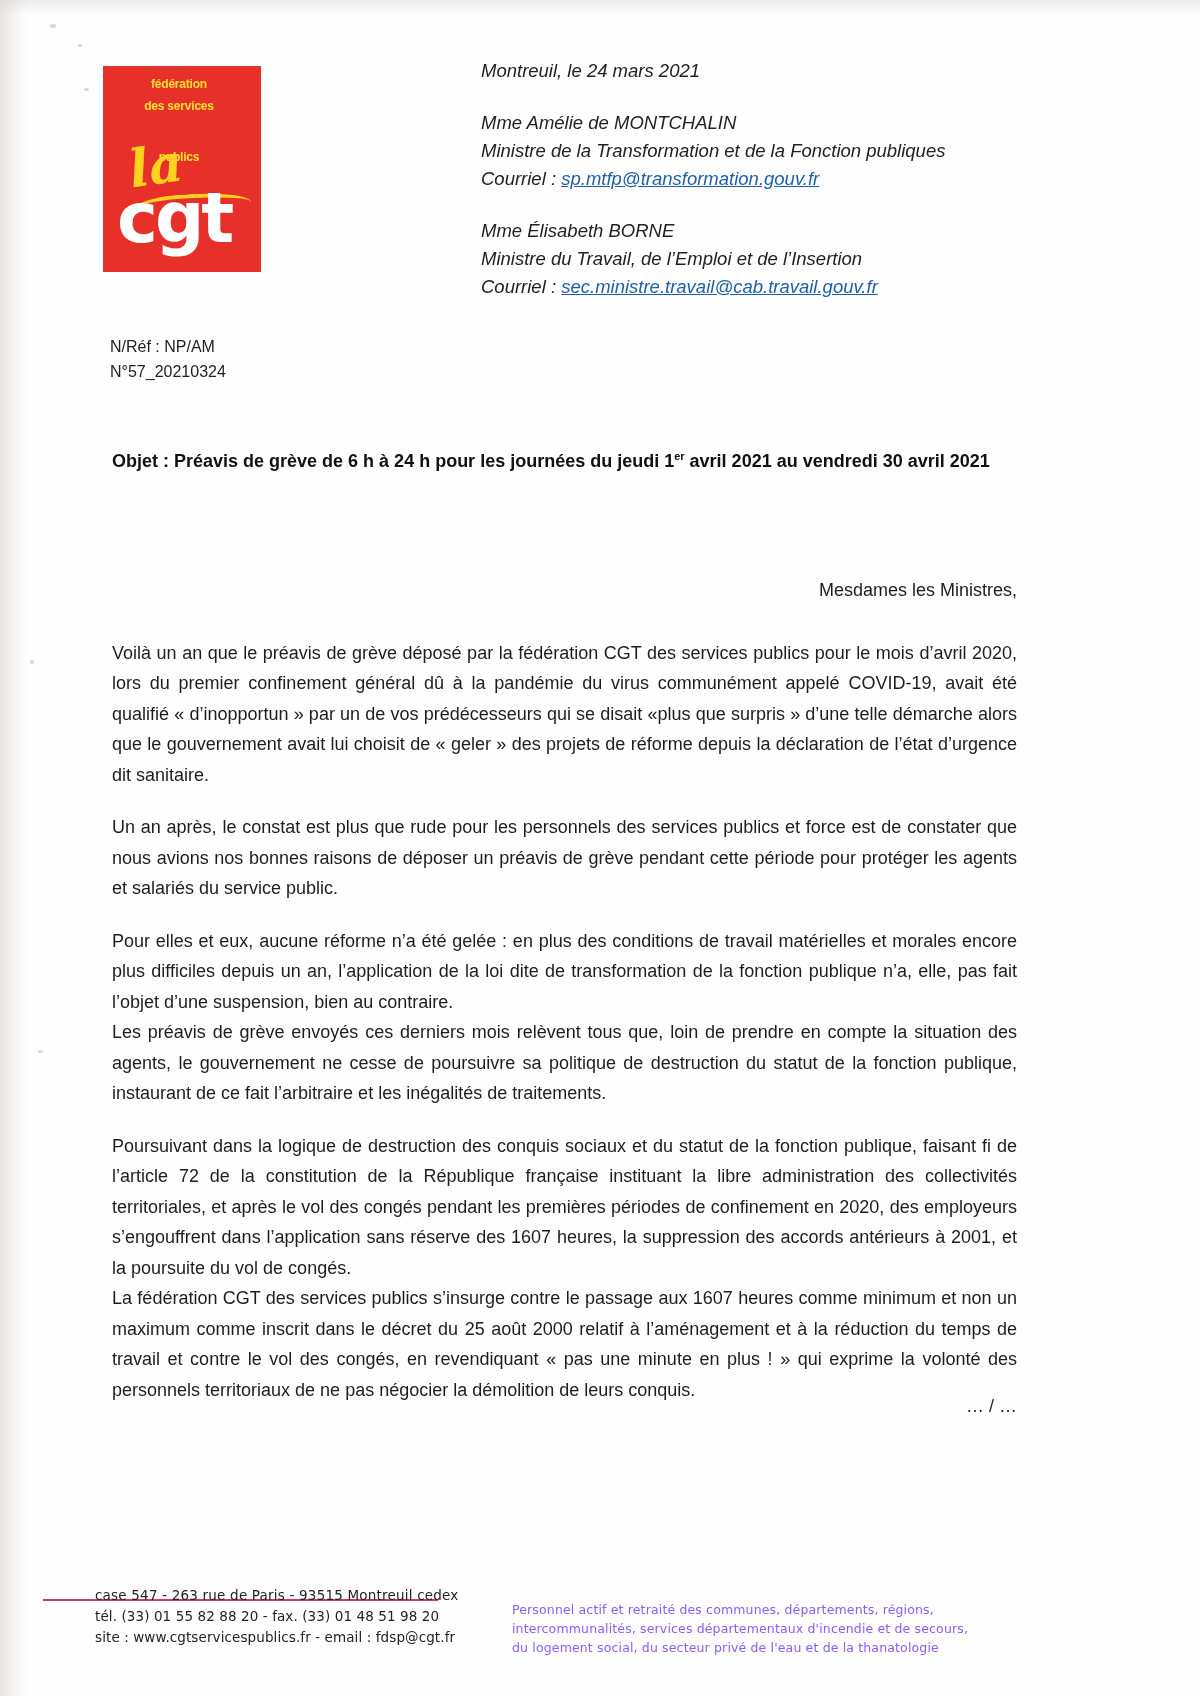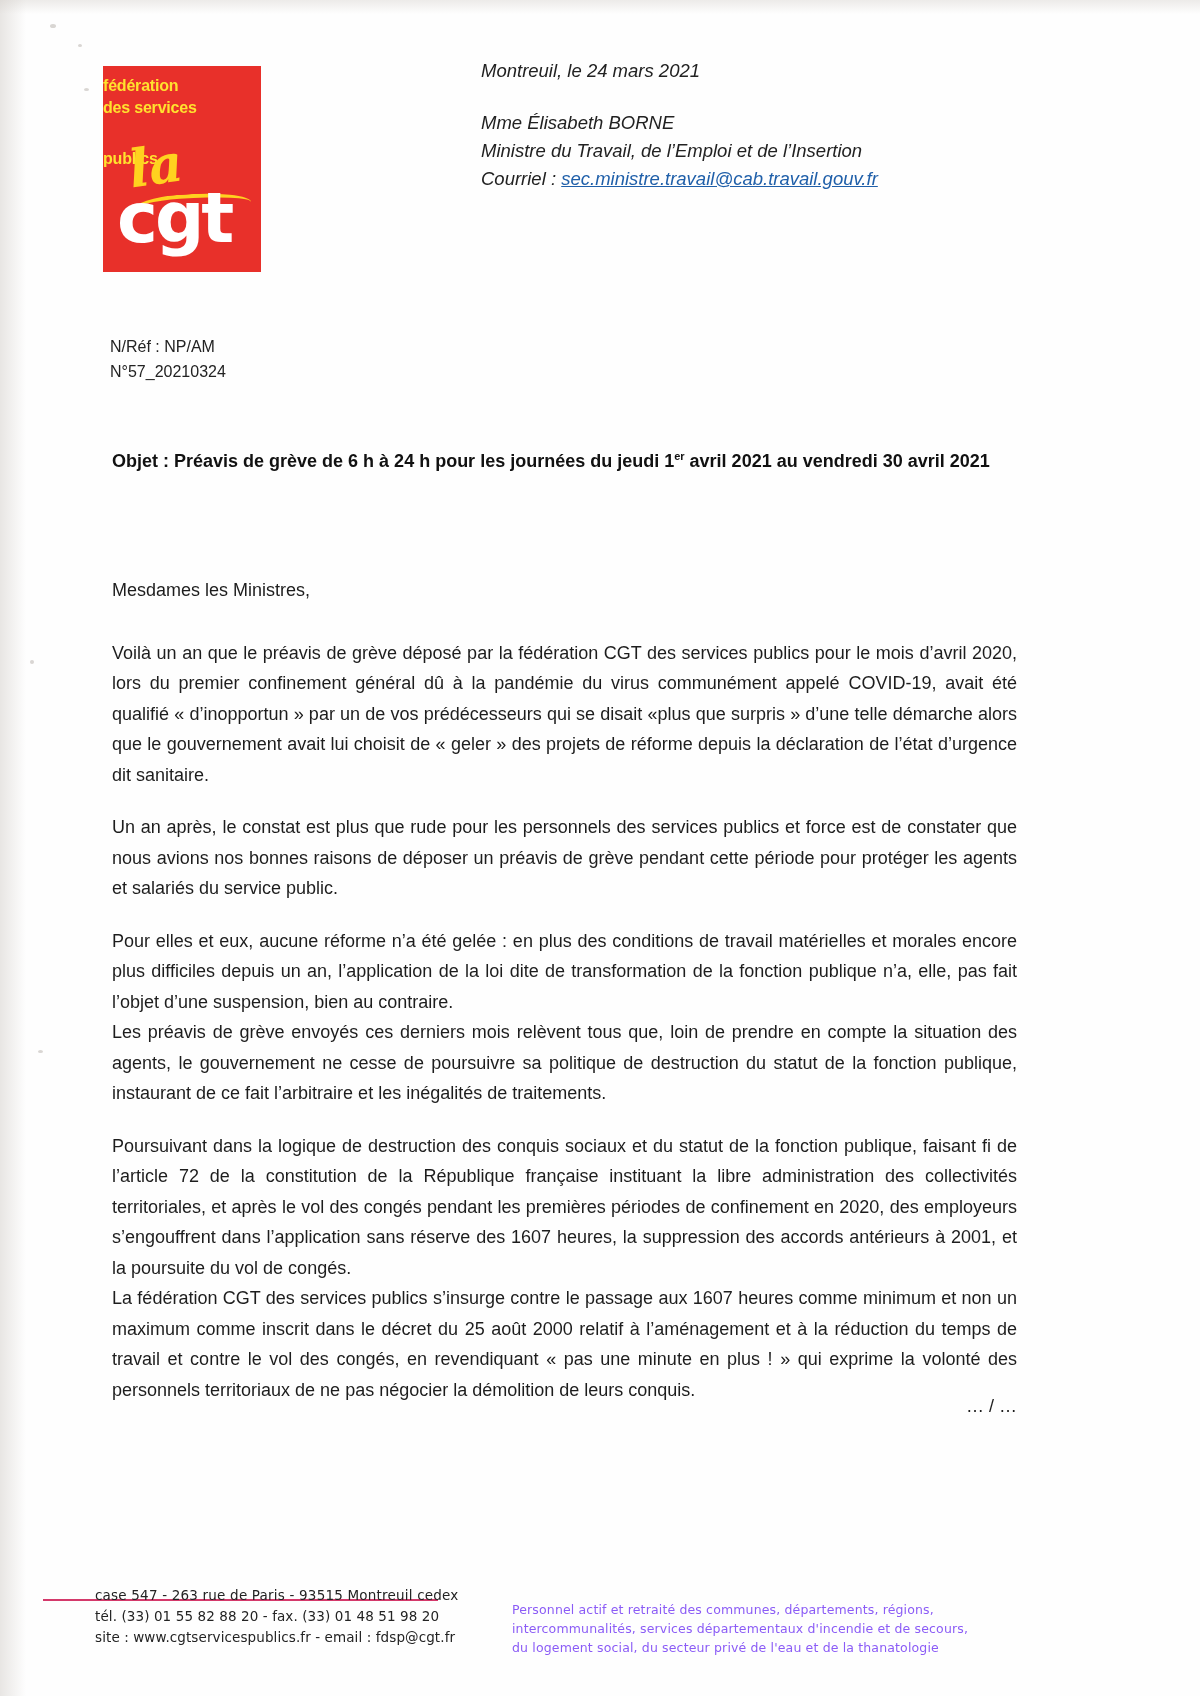--- a/index.html
+++ b/index.html
@@ -55,24 +55,24 @@
   }
   .logo-bg {
     position: absolute;
     inset: 0;
     background: #e8302a;
   }
   .logo-line {
     position: absolute;
     left: 0;
     width: 152px;
-    text-align: left;
+    text-align: center;
     color: #ffe22e;
     font-weight: bold;
-    font-size: 16px;
+    font-size: 12px;
     letter-spacing: -0.2px;
     line-height: 1;
   }
   .logo-line.l1 { top: 12px; }
   .logo-line.l2 { top: 34px; }
   .logo-line.l3 { top: 56px; margin-top: 29px; }
   .logo-la {
     position: absolute;
     left: 26px;
     top: 74px;
@@ -154,21 +154,21 @@
     top: 575px;
     width: 905px;
     font-size: 18px;
     line-height: 30.5px;
     color: #1d1d1d;
   }
   #body p {
     margin: 0 0 22px 0;
     text-align: justify;
   }
-  #body p.salutation { text-align: left; margin-bottom: 32px; }
+  #body p.salutation { text-align: right; margin-bottom: 32px; }
   #body p.tight { margin-bottom: 0; }
 
   #continuation {
     position: absolute;
     left: 112px;
     top: 1396px;
     width: 905px;
     text-align: right;
     font-size: 18px;
     color: #1d1d1d;
@@ -227,20 +227,27 @@
     <div class="logo-line l2">des services</div>
     <div class="logo-line l3">publics</div>
     <div class="logo-la">la</div>
     <div class="logo-la-swash"></div>
     <div class="logo-cgt">cgt</div>
   </div>
 
   <div id="letterhead">
     <div class="blk">Montreuil, le 24 mars 2021</div>
 
+    <div class="blk">
+      <div>Mme Amélie de MONTCHALIN</div>
+      <div>Ministre de la Transformation et de la Fonction publiques</div>
+      <div>
+        <span>Courriel : </span><a class="mailto" href="#">sp.mtfp@transformation.gouv.fr</a>
+      </div>
+    </div>
 
     <div class="blk">
       <div>Mme Élisabeth BORNE</div>
       <div>Ministre du Travail, de l’Emploi et de l’Insertion</div>
       <div>
         <span>Courriel : </span><a class="mailto" href="#">sec.ministre.travail@cab.travail.gouv.fr</a>
       </div>
     </div>
   </div>
 

